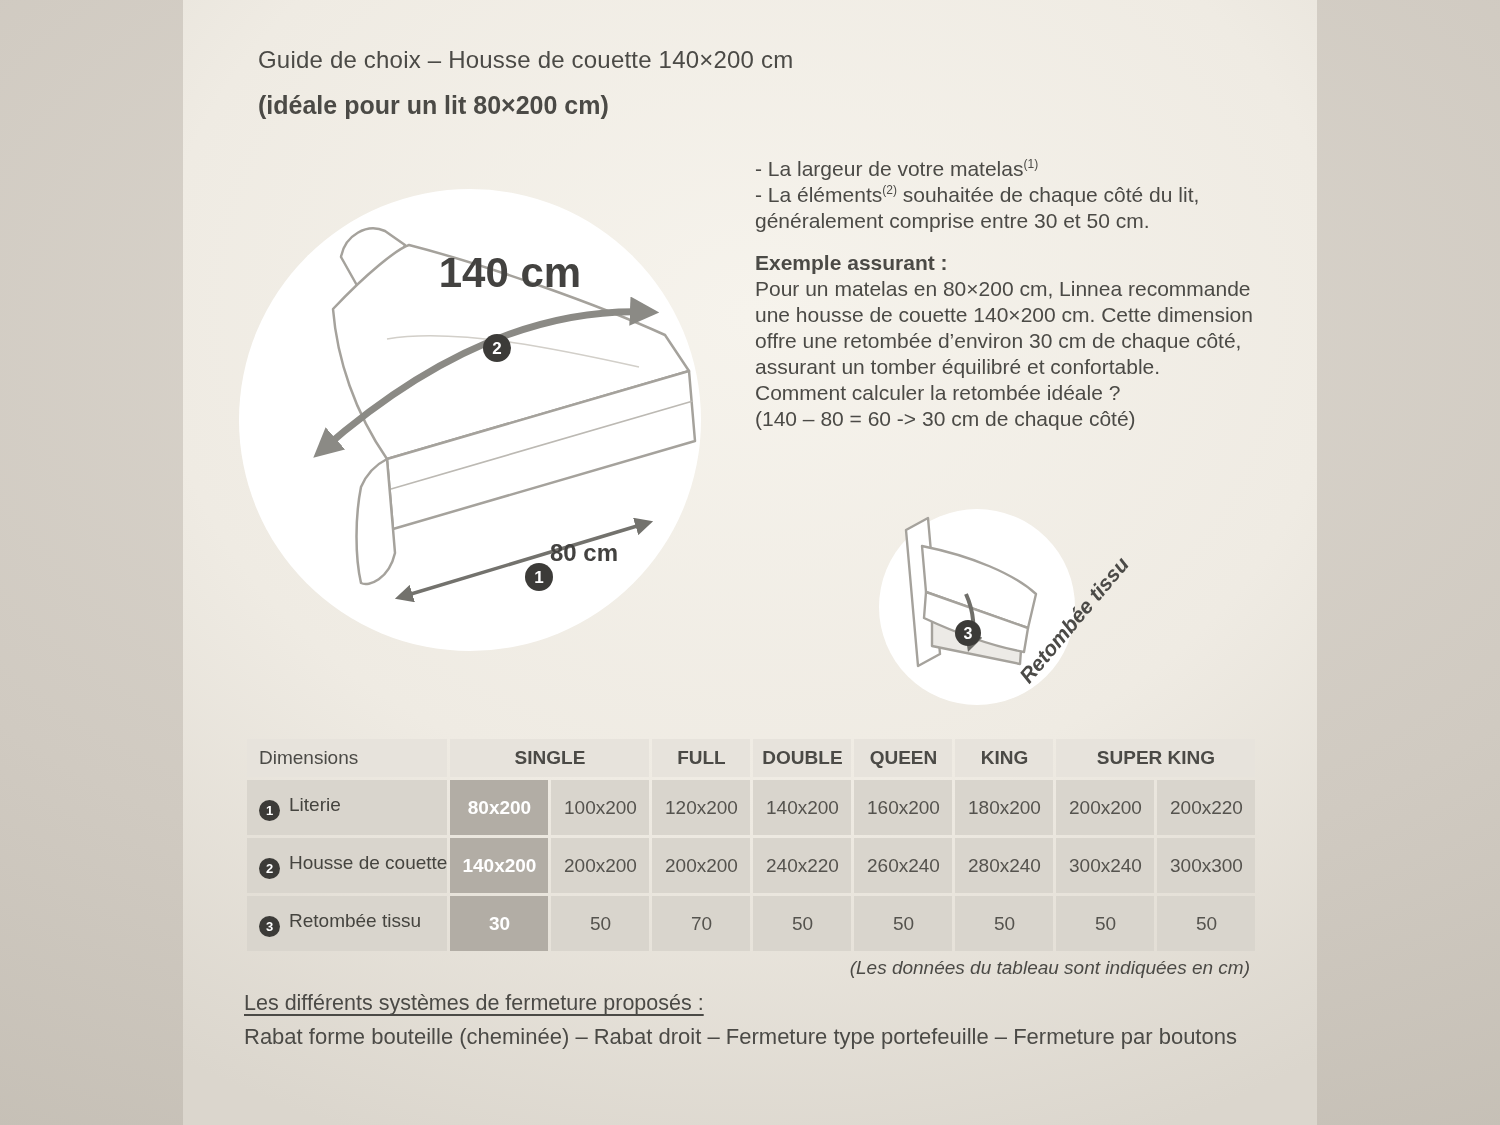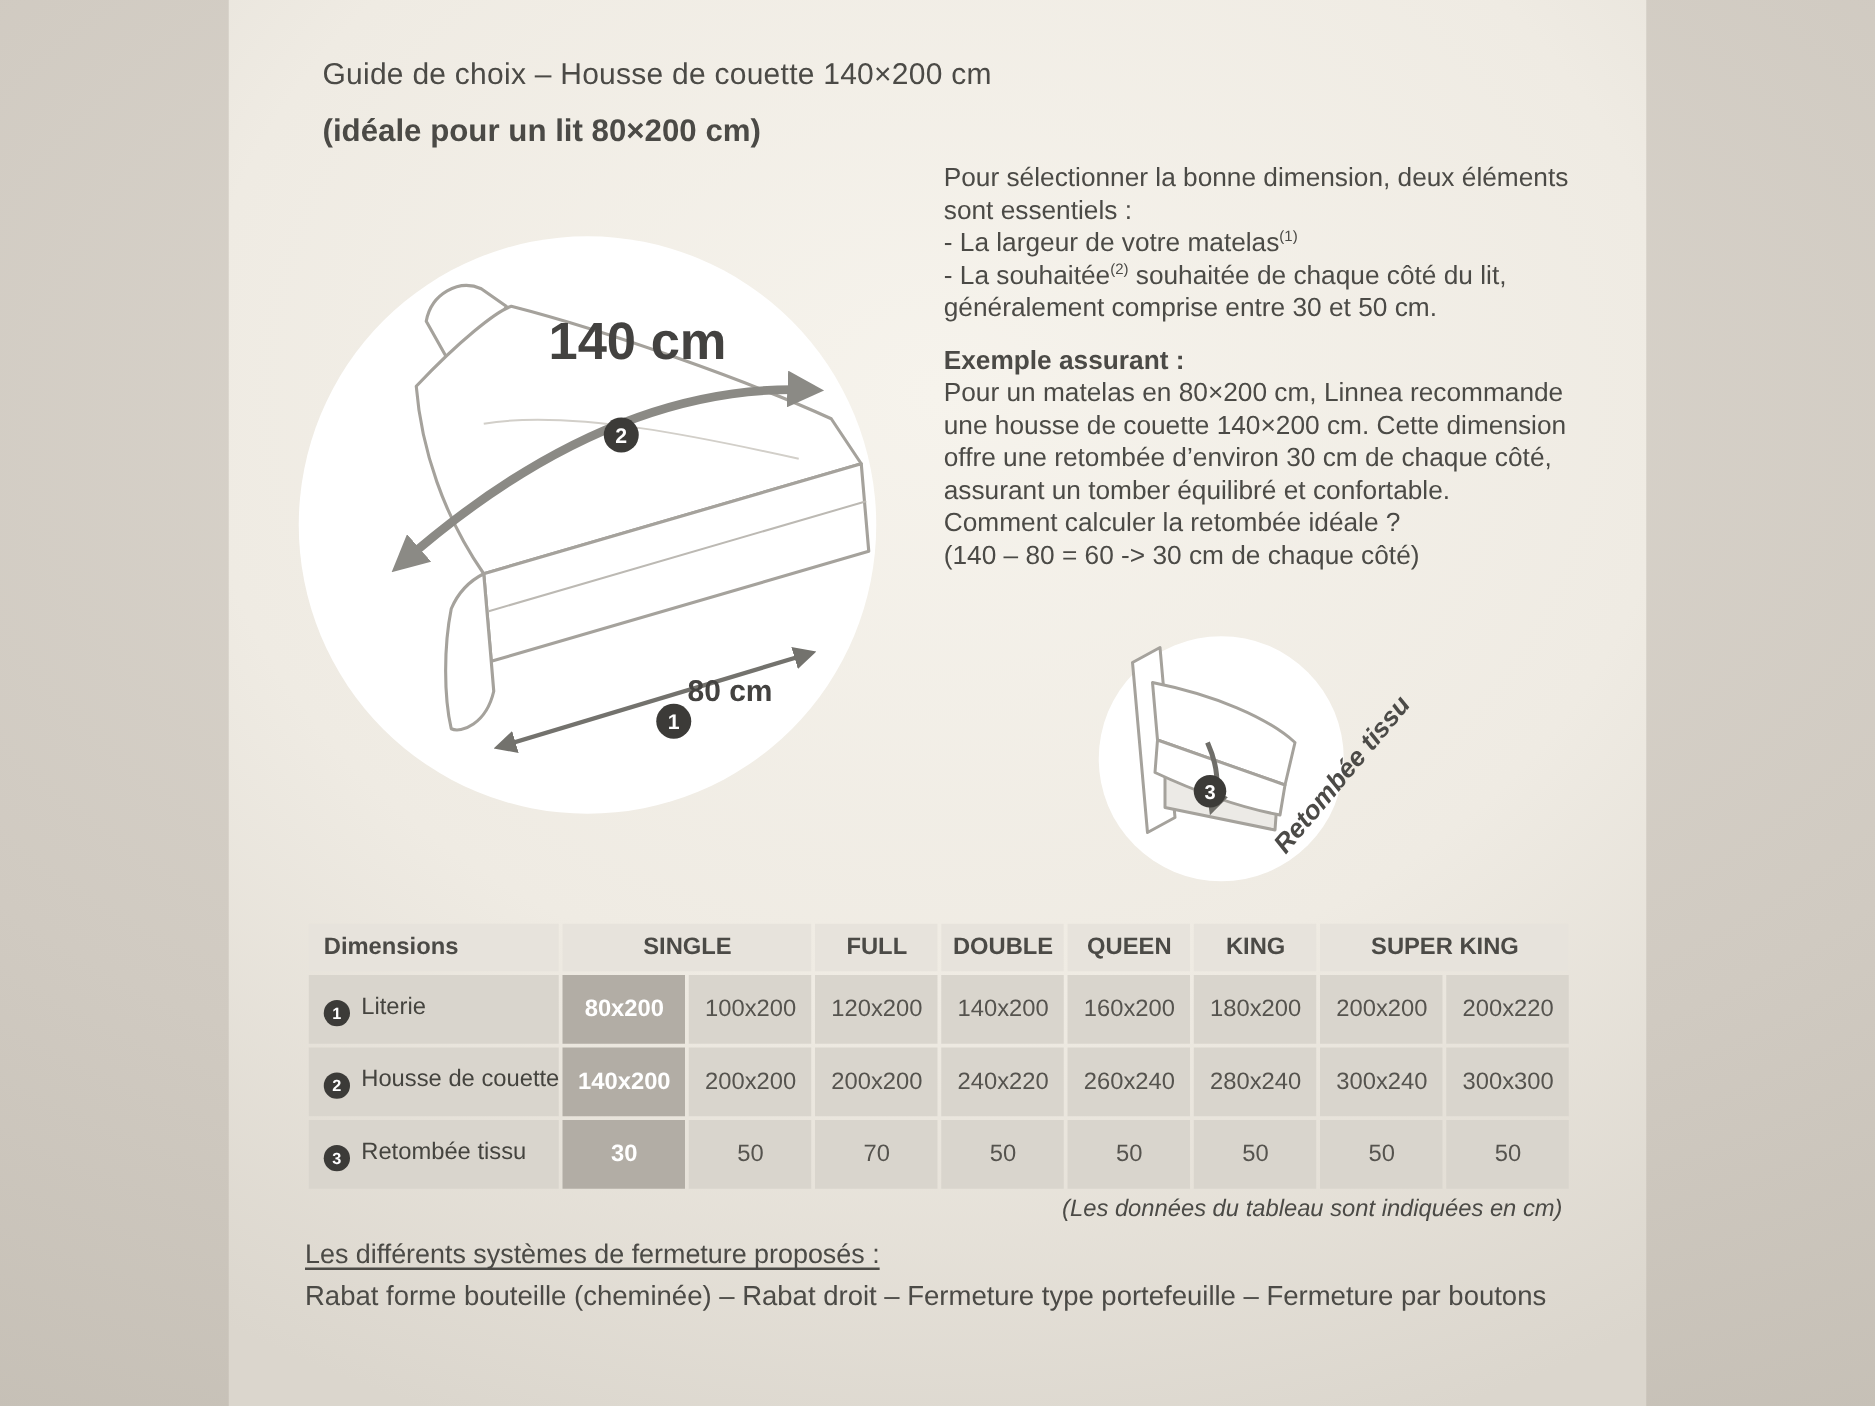--- a/index.html
+++ b/index.html
@@ -29,21 +29,21 @@
     font-size:21px; font-weight:bold; font-style:italic; color:#4b4a47;
     transform:rotate(-50deg); transform-origin:0 50%;
   }
 
   table.size-table{
     position:absolute; left:244px; top:736px;
     border-collapse:separate; border-spacing:3px;
     font-size:19px; color:#55534e;
   }
   .size-table td{ background:#d9d5cd; text-align:center; height:55px; }
-  .size-table tr.head td{ background:#e7e3dc; height:38px; color:#4b4a46;font-weight:bold; }
+  .size-table tr.head td{ background:#e7e3dc; height:38px; color:#4b4a46; }
   .size-table td.group{ font-weight:bold; }
   .size-table td.lbl{ text-align:left; padding-left:12px; color:#45443f; white-space:nowrap; }
   .size-table td.hl{ background:#b2ada5; color:#ffffff; font-weight:bold; }
   .badge{
     display:inline-block; width:21px; height:21px; border-radius:50%;
     background:#3c3b38; color:#fff; font-size:13px; font-weight:bold;
     text-align:center; line-height:21px; margin-right:9px; vertical-align:-4px;
   }
 
   .table-note{
@@ -66,23 +66,23 @@
 <body>
 
 <div class="canvas">
   <div class="panel"></div>
 
   <h1 class="page-title">Guide de choix – Housse de couette 140×200 cm</h1>
   <h2 class="page-subtitle">(idéale pour un lit 80×200 cm)</h2>
 
   <div class="text-col">
     <p>
-      <span>Pour sélectionner la bonne dimension, deux éléments sont essentiels :</span><br>
+      <br>
       <span>- La largeur de votre matelas</span><sup>(1)</sup><br>
-      <span>- La souhaitée</span><sup>(2)</sup><span> souhaitée de chaque côté du lit, généralement comprise entre 30 et 50 cm.</span>
+      <span>- La éléments</span><sup>(2)</sup><span> souhaitée de chaque côté du lit, généralement comprise entre 30 et 50 cm.</span>
     </p>
     <p class="ex-heading">Exemple assurant :</p>
     <p>Pour un matelas en 80×200 cm, Linnea recommande une housse de couette 140×200 cm. Cette dimension offre une retombée d’environ 30 cm de chaque côté, assurant un tomber équilibré et confortable.</p>
     <p>Comment calculer la retombée idéale ?</p>
     <p>(140 – 80 = 60  -&gt; 30 cm de chaque côté)</p>
   </div>
 
   <div class="main-diagram">
     <svg width="466" height="466" viewBox="0 0 466 466">
       <defs>

